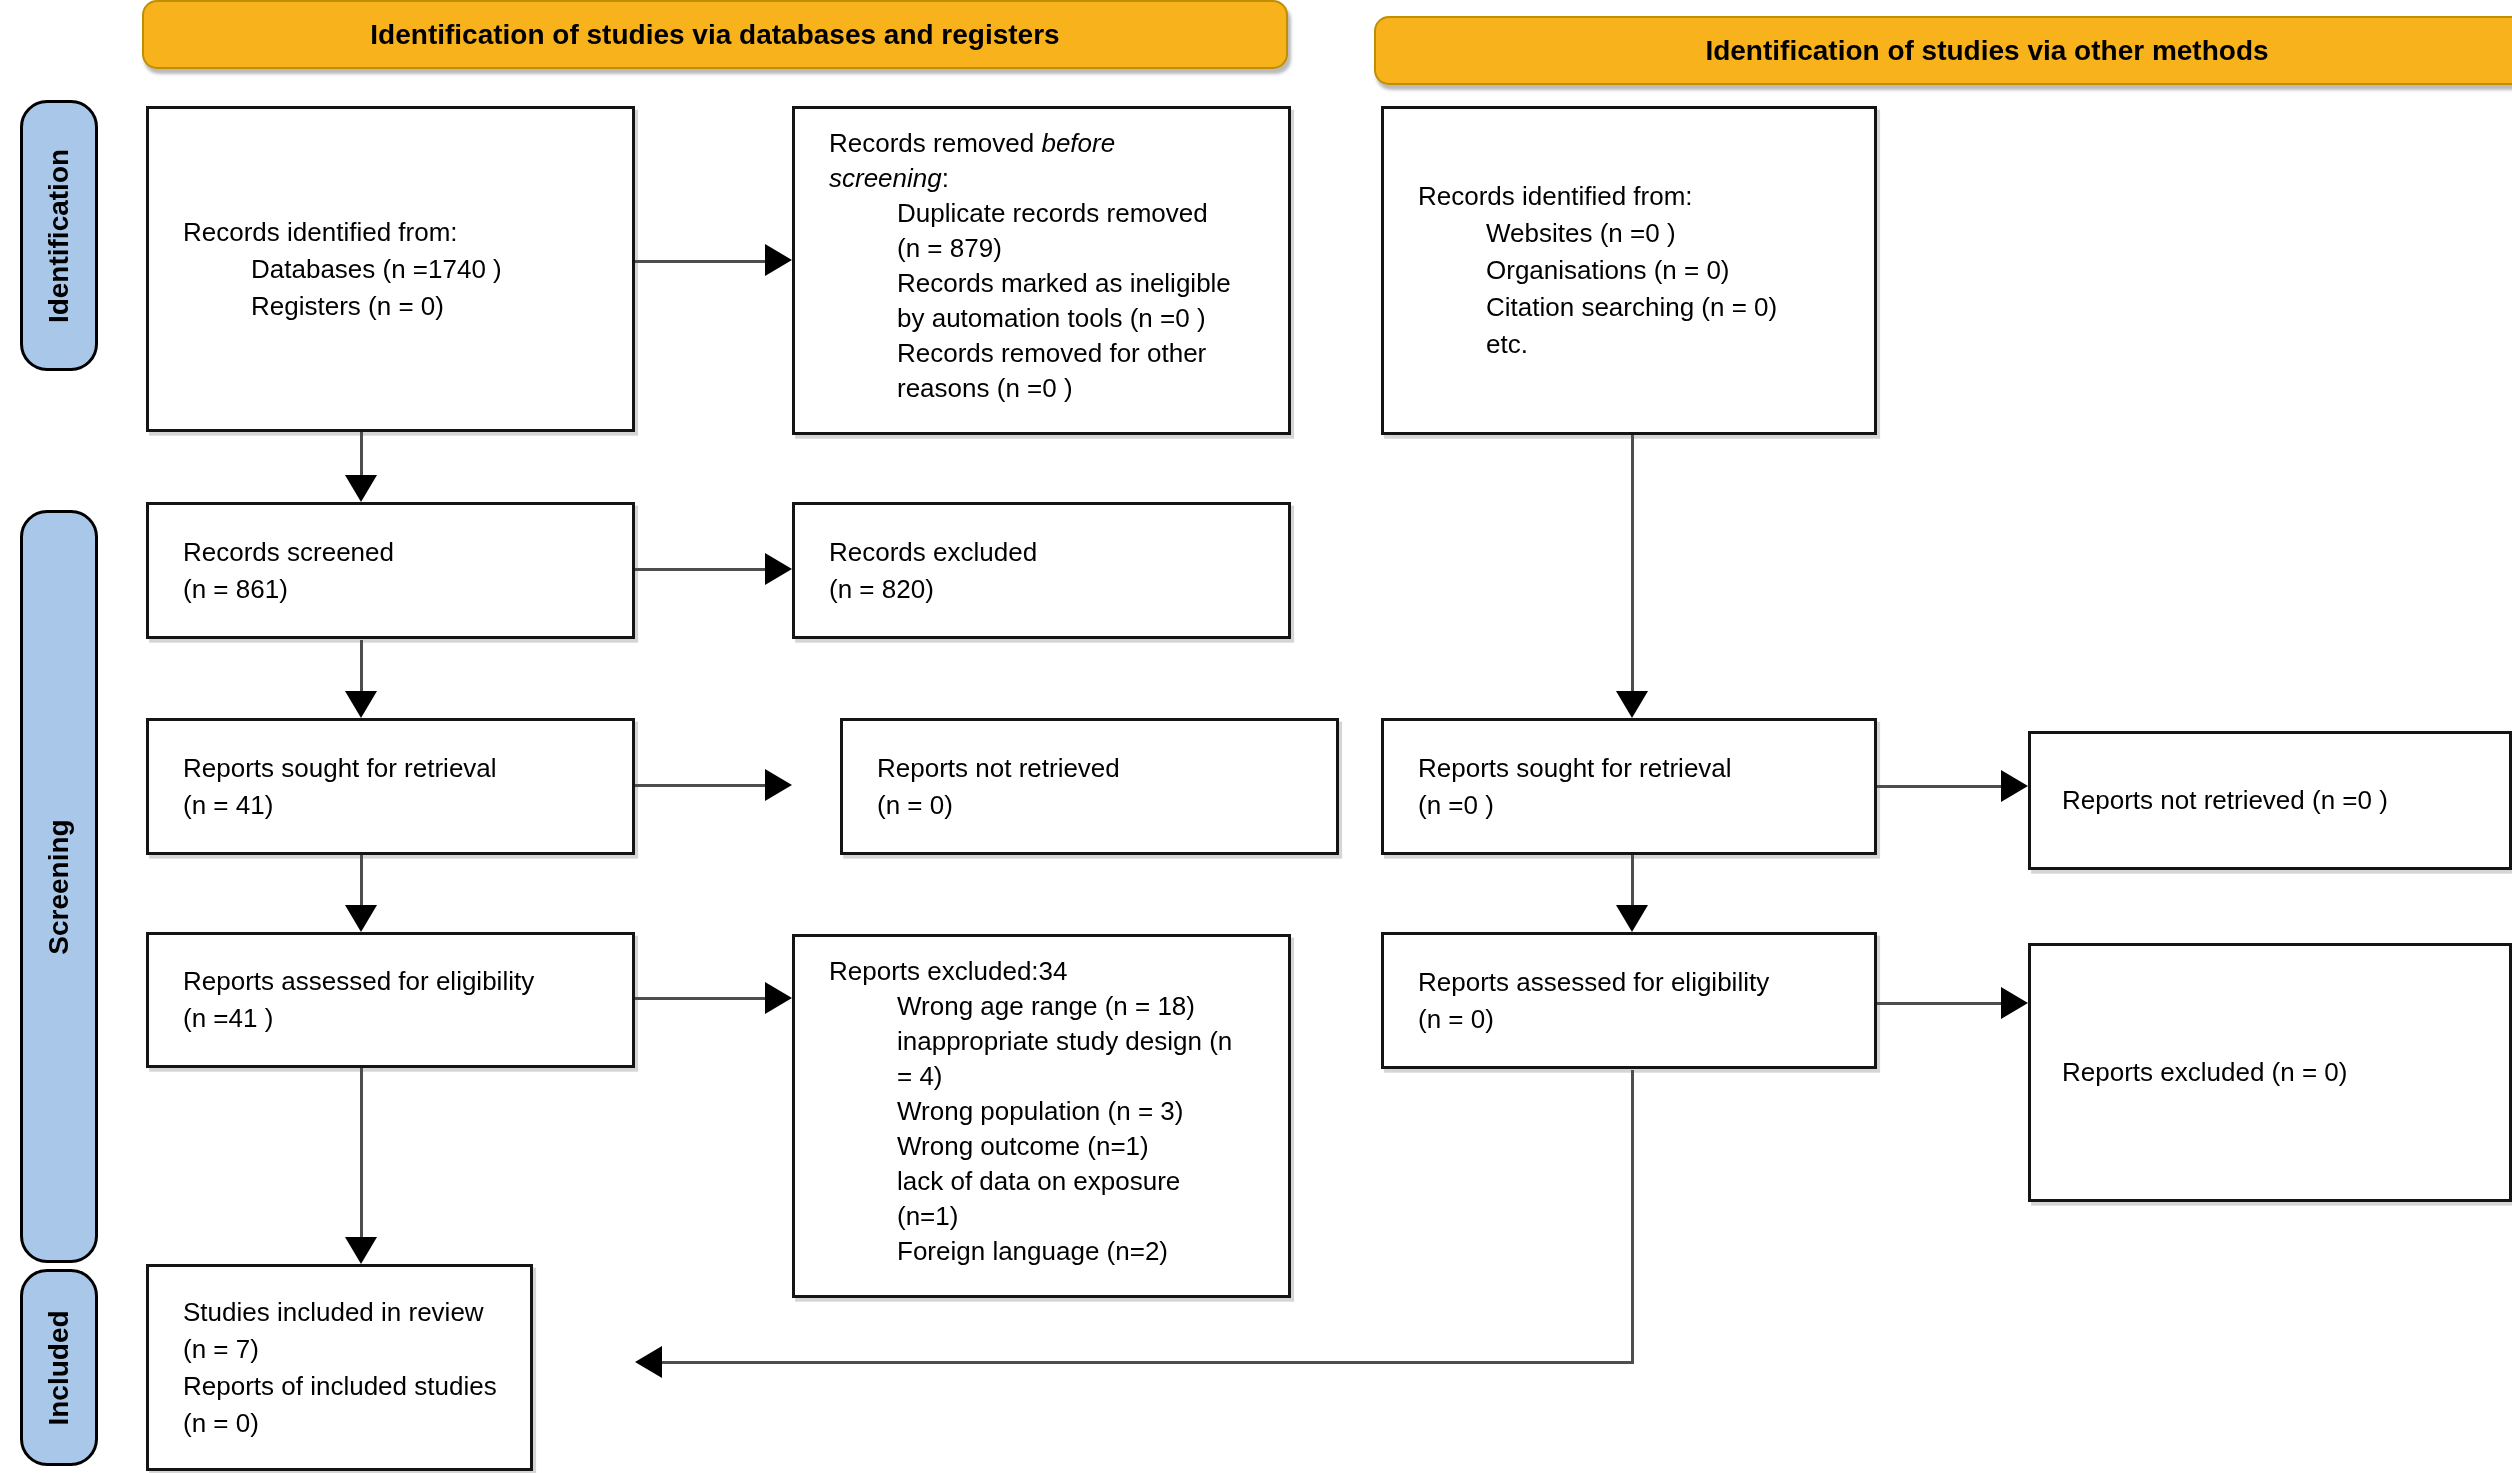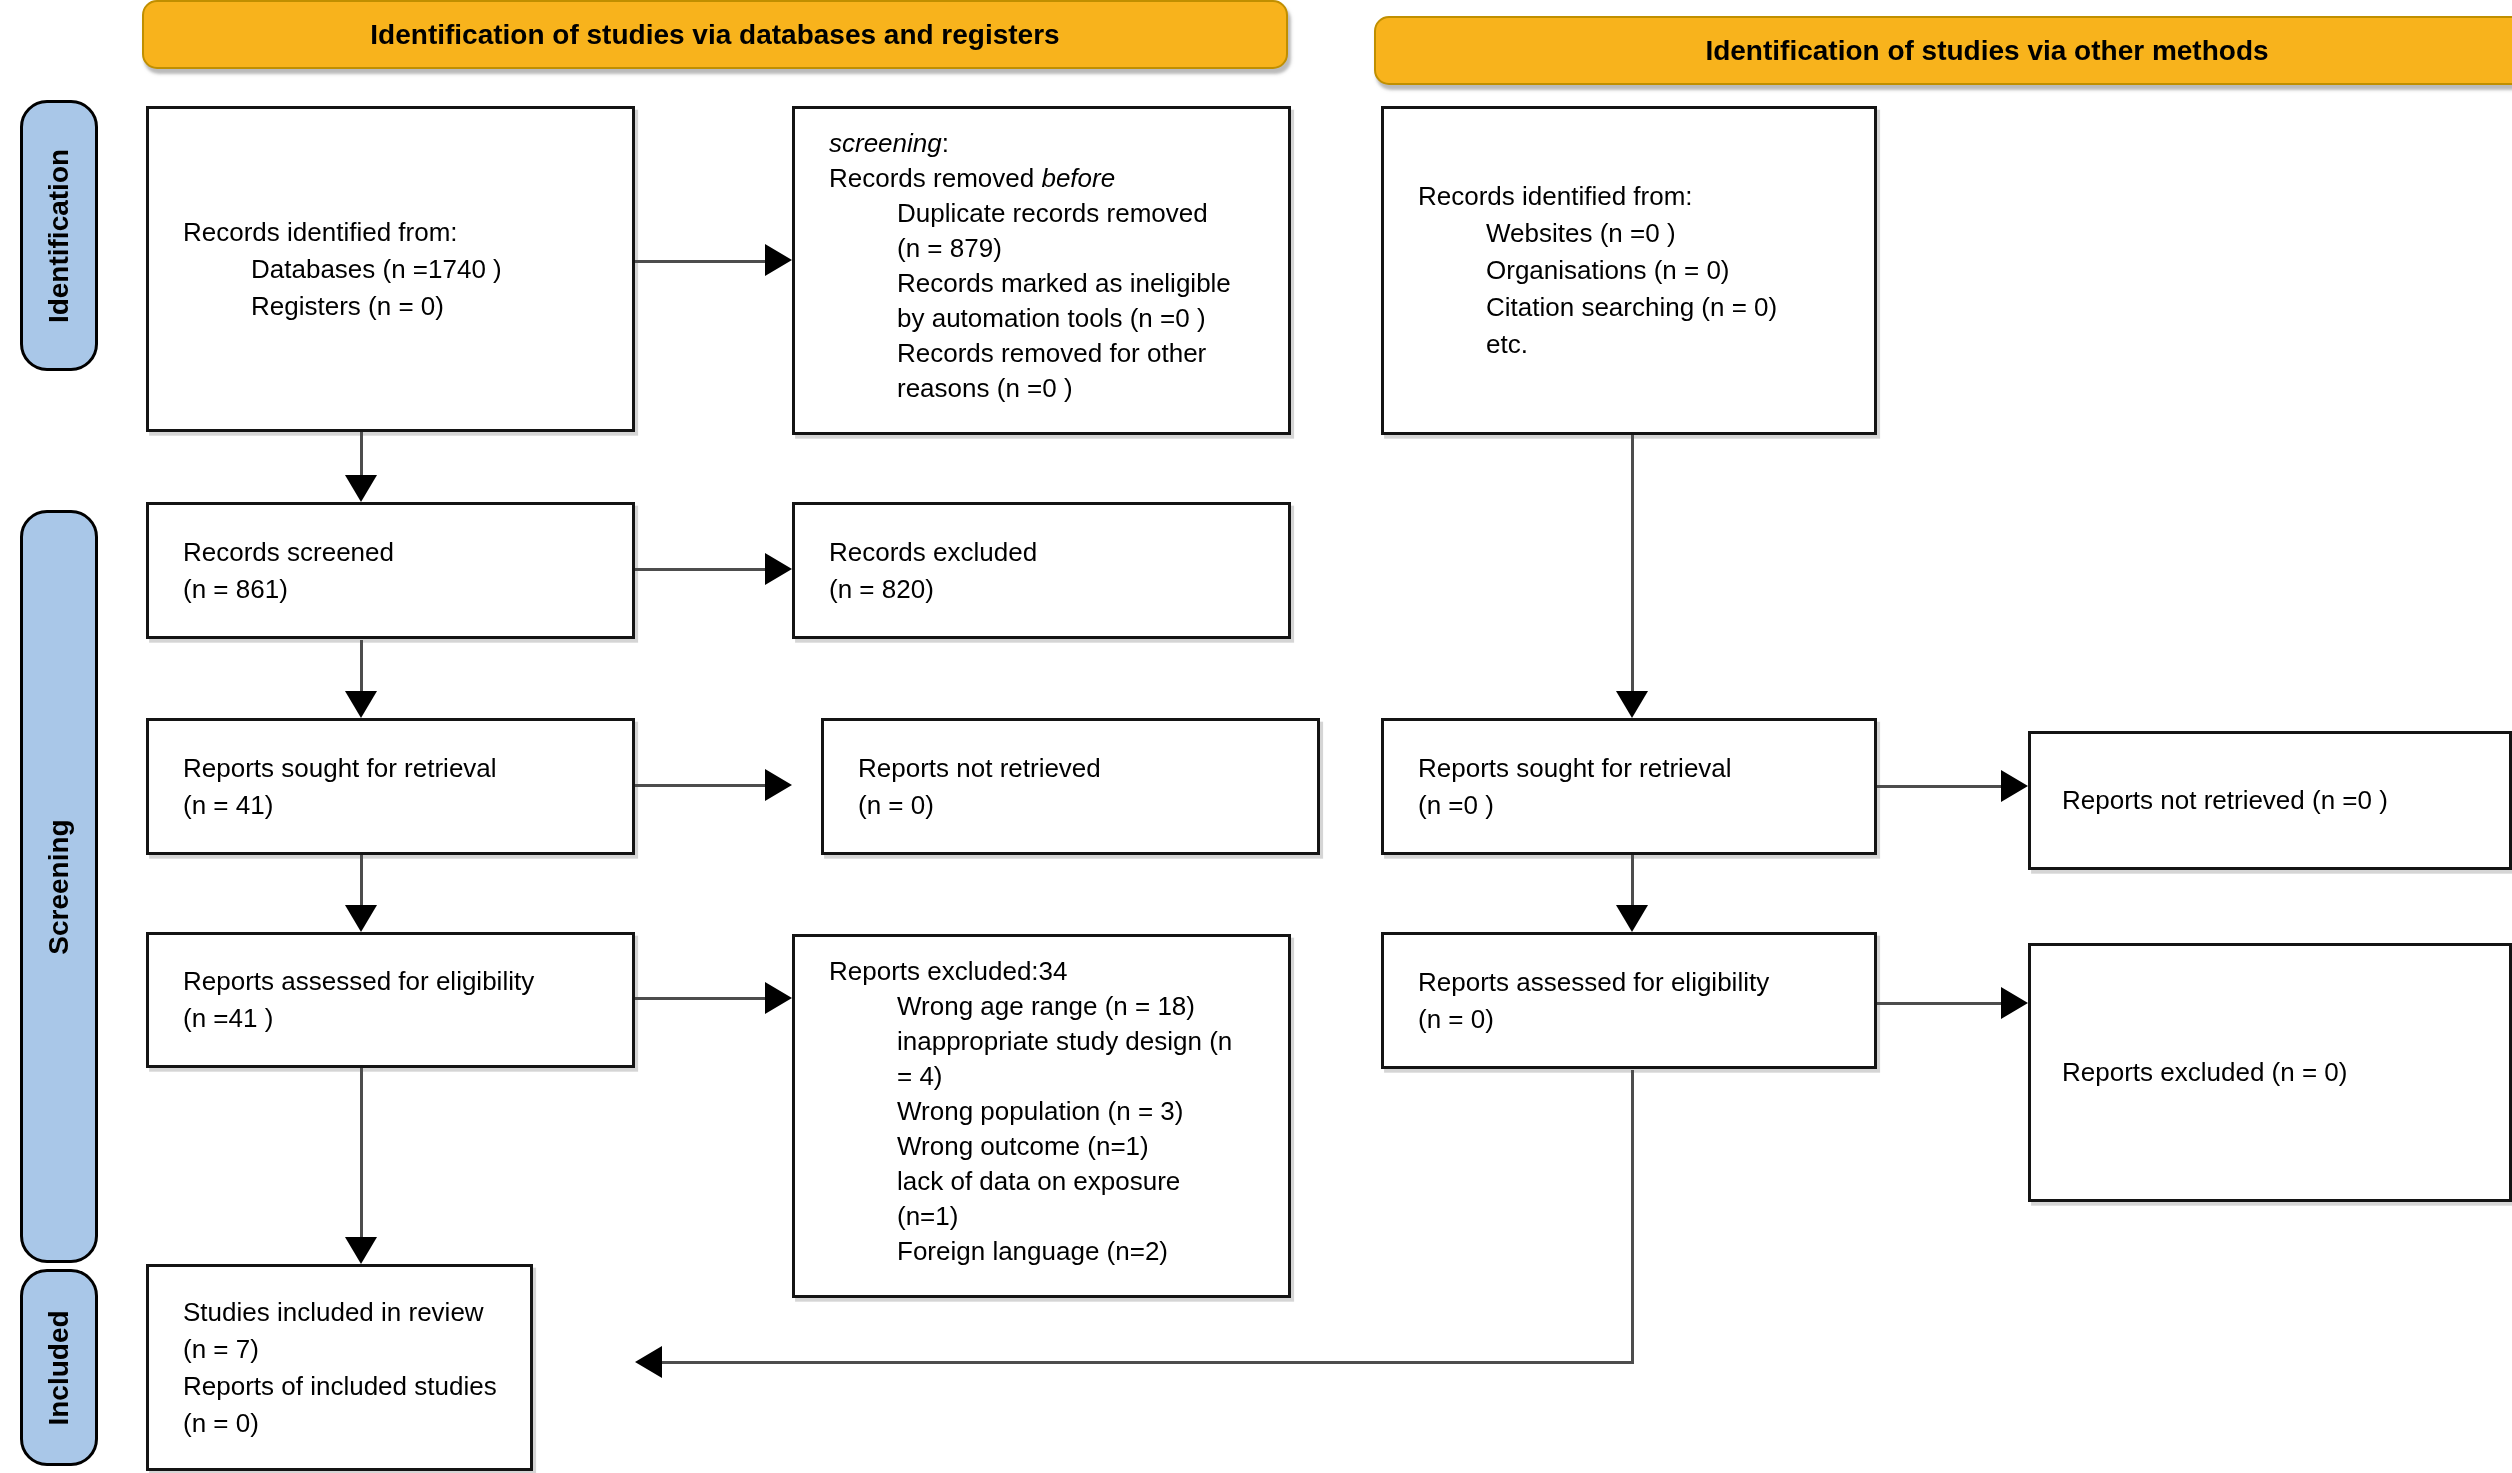--- a/index.html
+++ b/index.html
@@ -113,39 +113,39 @@
     <div class="pad">
       <div>Studies included in review</div>
       <div>(n = 7)</div>
       <div>Reports of included studies</div>
       <div>(n = 0)</div>
     </div>
   </div>
 
   <div class="wbox topalign" style="left:792px; top:106px; width:499px; height:329px;">
     <div class="pad">
+      <div><span>Records removed </span><span class="it">before</span></div>
       <div><span class="it">screening</span><span>:</span></div>
-      <div><span>Records removed </span><span class="it">before</span></div>
       <div class="ind">Duplicate records removed</div>
       <div class="ind">(n = 879)</div>
       <div class="ind">Records marked as ineligible</div>
       <div class="ind">by automation tools (n =0 )</div>
       <div class="ind">Records removed for other</div>
       <div class="ind">reasons (n =0 )</div>
     </div>
   </div>
 
   <div class="wbox" style="left:792px; top:502px; width:499px; height:137px;">
     <div class="pad">
       <div>Records excluded</div>
       <div>(n = 820)</div>
     </div>
   </div>
 
-  <div class="wbox" style="left:821px; top:718px; width:499px; height:137px;">
+  <div class="wbox" style="left:840px; top:718px; width:499px; height:137px;">
     <div class="pad">
       <div>Reports not retrieved</div>
       <div>(n = 0)</div>
     </div>
   </div>
 
   <div class="wbox topalign" style="left:792px; top:934px; width:499px; height:364px;">
     <div class="pad">
       <div>Reports excluded:34</div>
       <div class="ind">Wrong age range (n = 18)</div>

